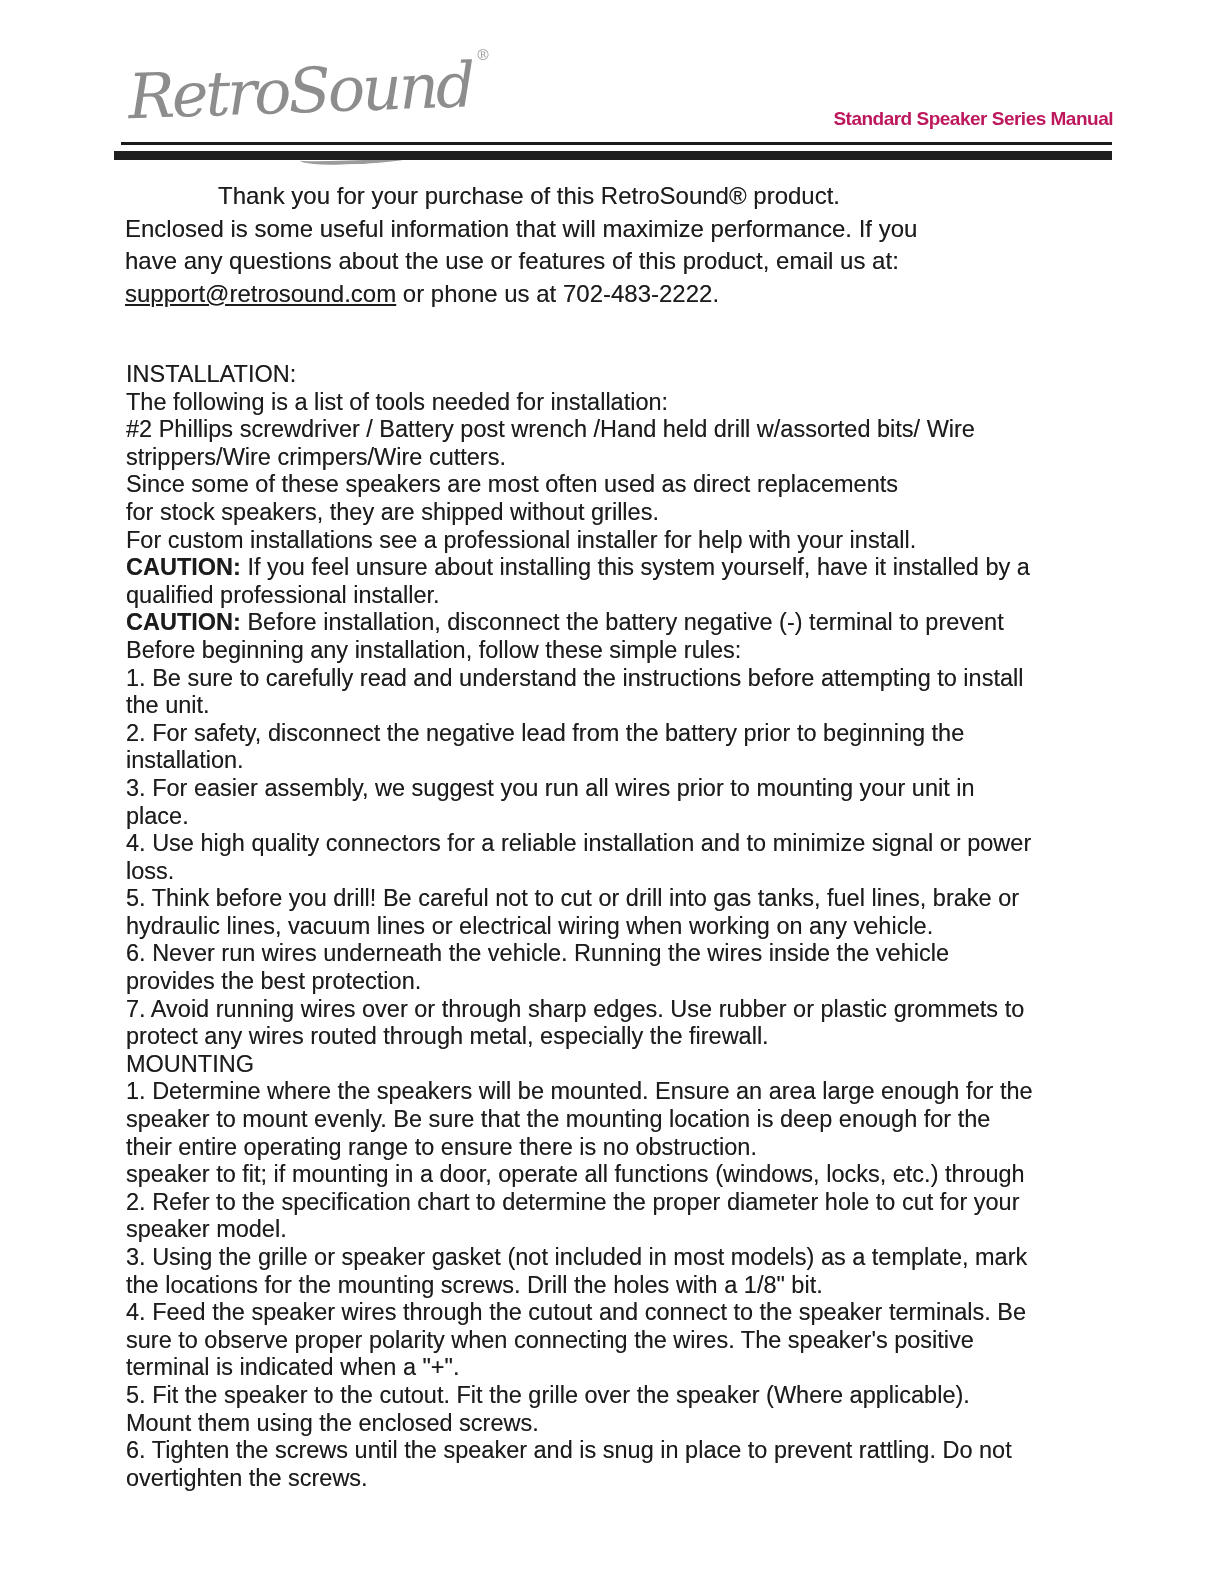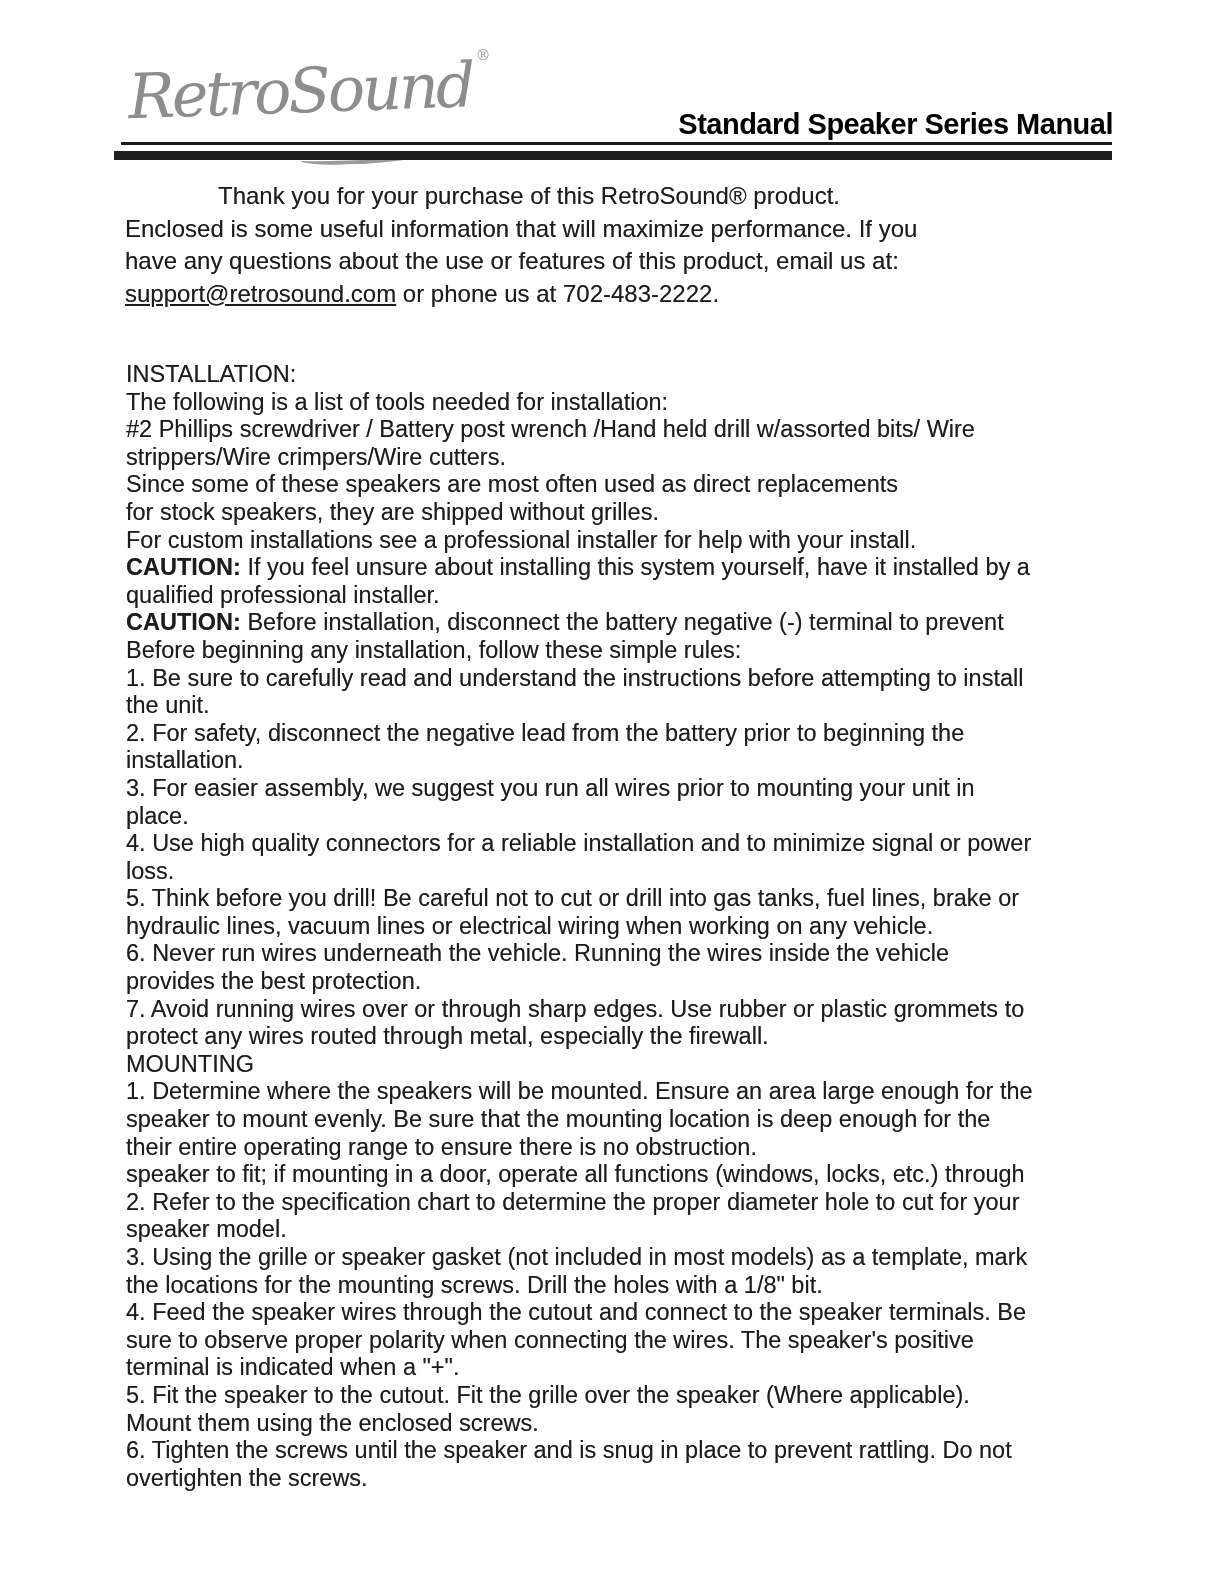--- a/index.html
+++ b/index.html
@@ -29,21 +29,21 @@
   }
   .logo-swash {
     position: absolute; left: 300px; top: 148px;
     width: 130px; height: 12px;
     border-bottom: 4px solid #9b9b9b;
     border-radius: 0 0 70% 40%;
     transform: rotate(-2deg);
   }
   .title {
     position: absolute; top: 108px; right: 111px;
-    font-size: 29px; font-weight: bold; color: #000000;
+    font-size: 19px; font-weight: bold; color: #be185d;
     letter-spacing: -0.5px;
     white-space: nowrap;
   }
   .rule-thin {
     position: absolute; left: 121px; right: 112px; top: 142px;
     height: 3px; background: #1a1a1a;
   }
   .rule-thick {
     position: absolute; left: 114px; right: 112px; top: 151px;
     height: 9px; background: #1f1f1f;

